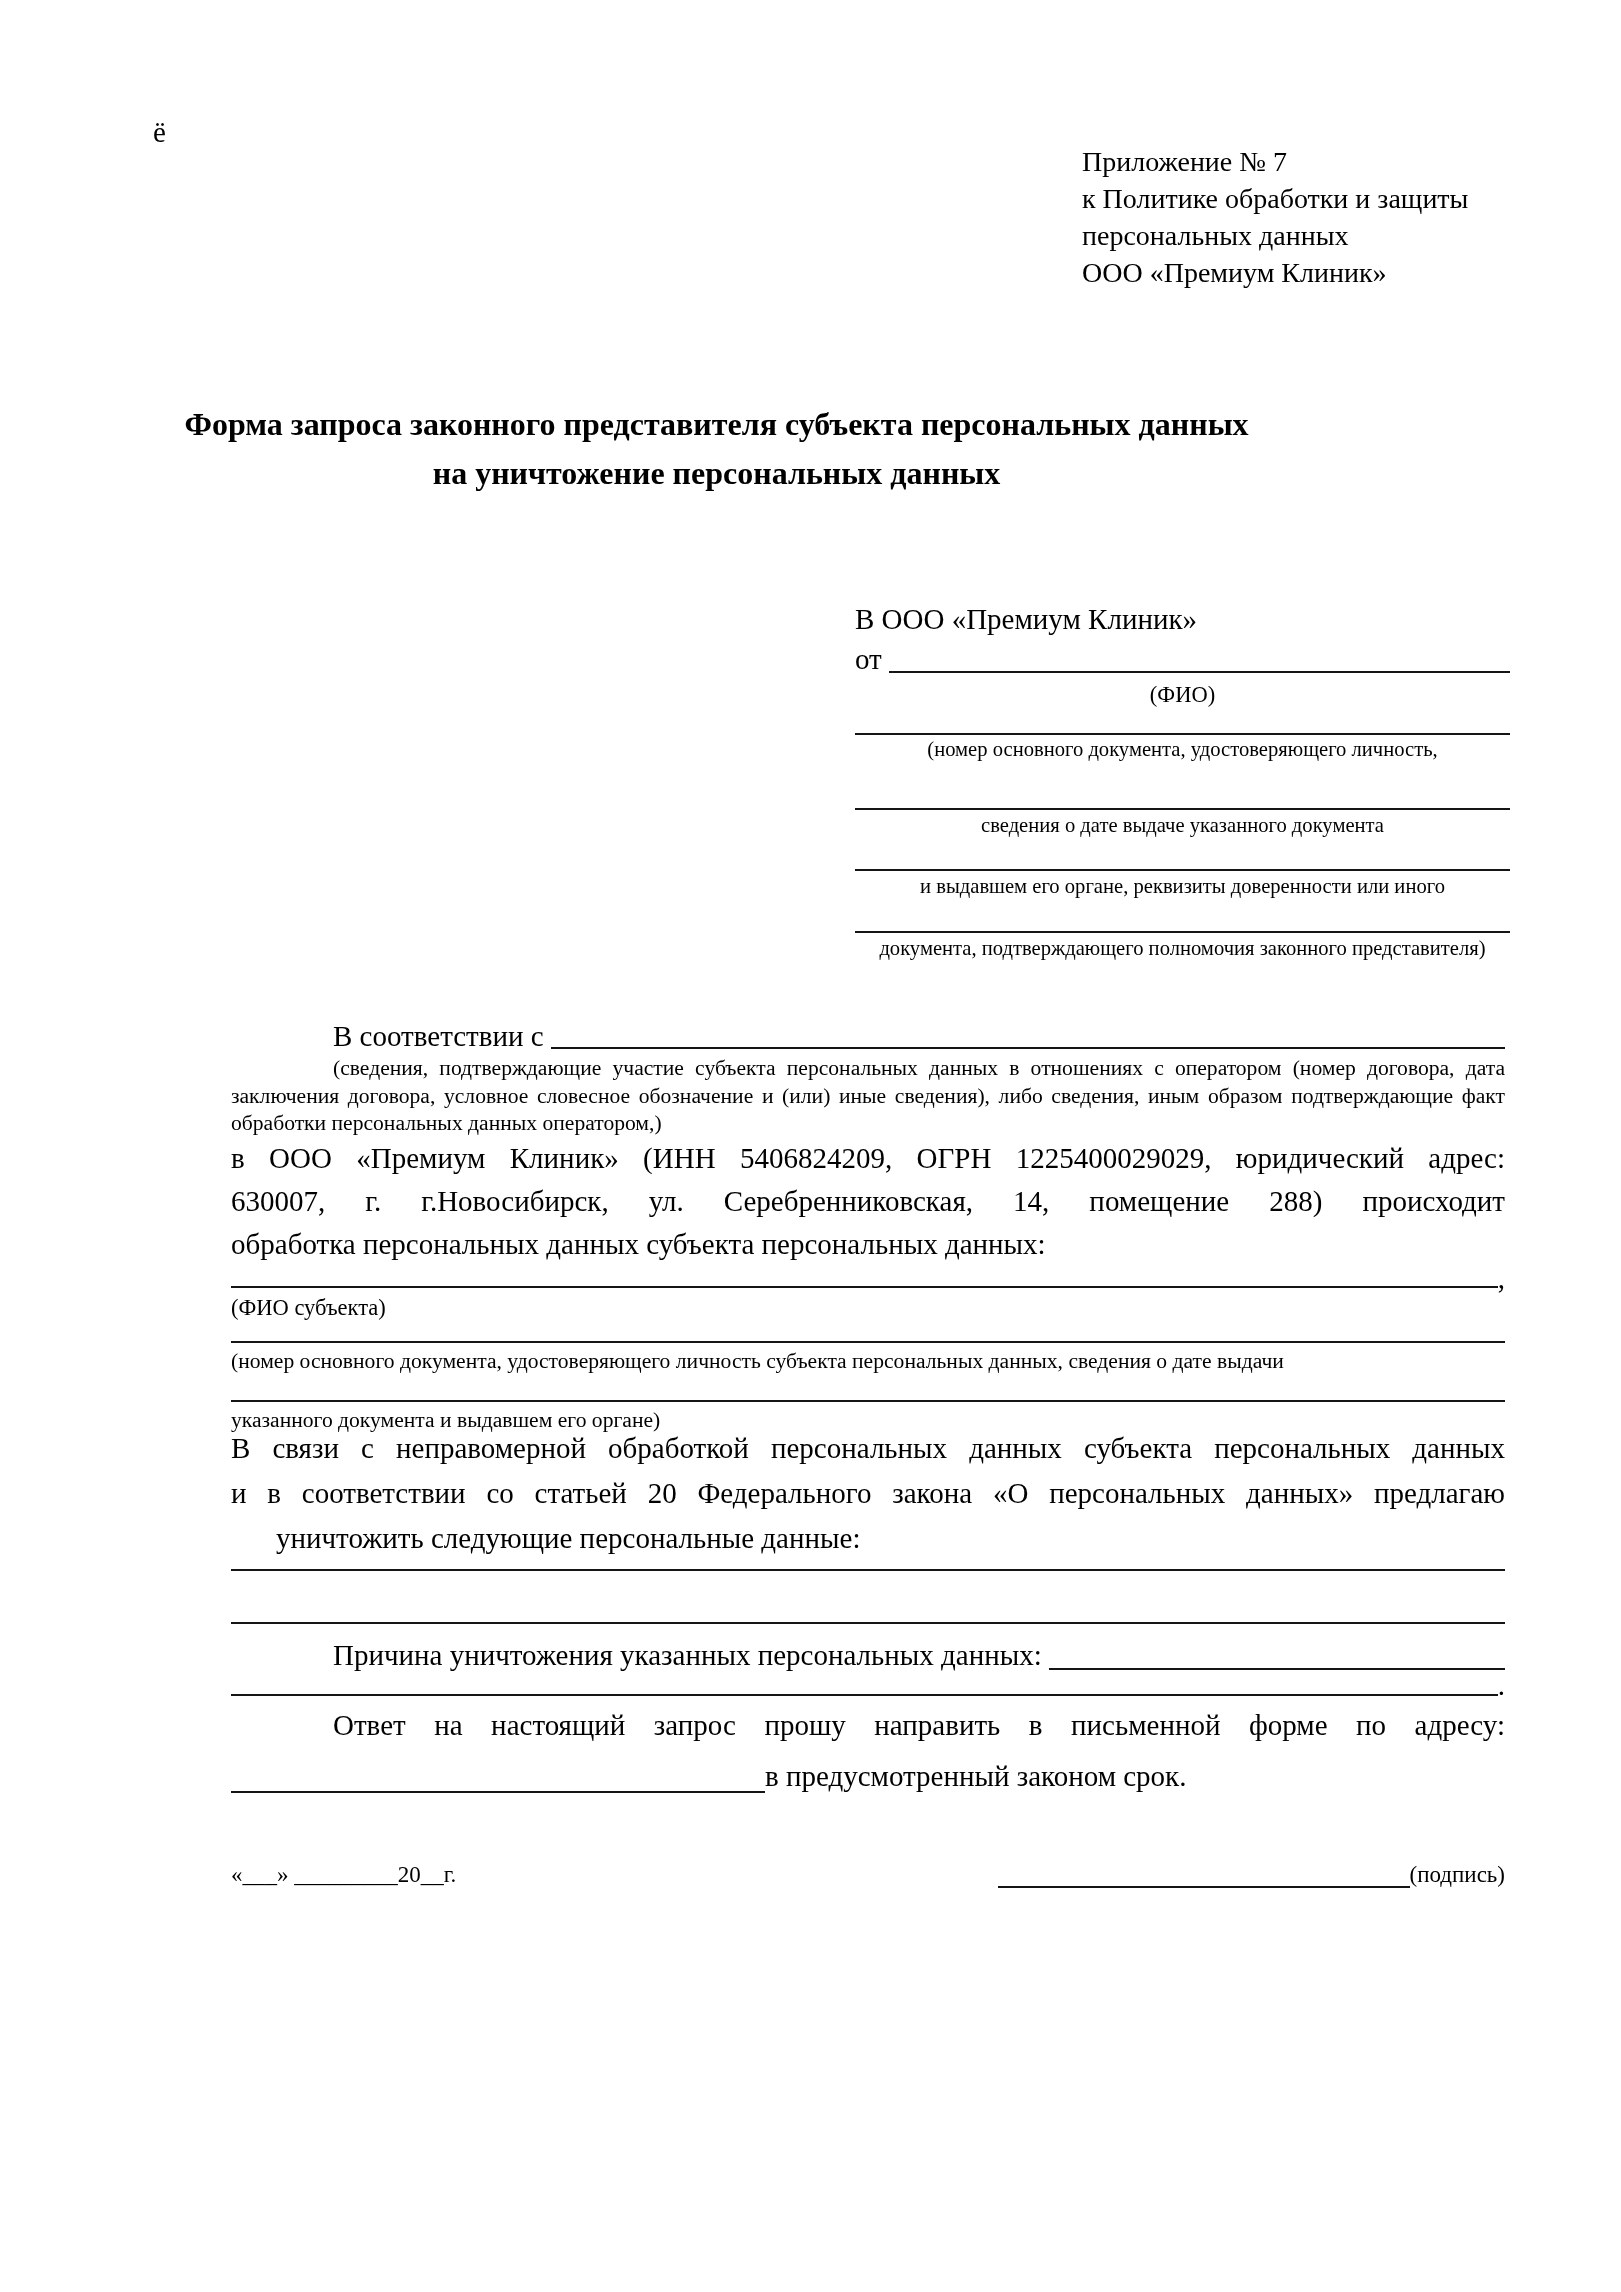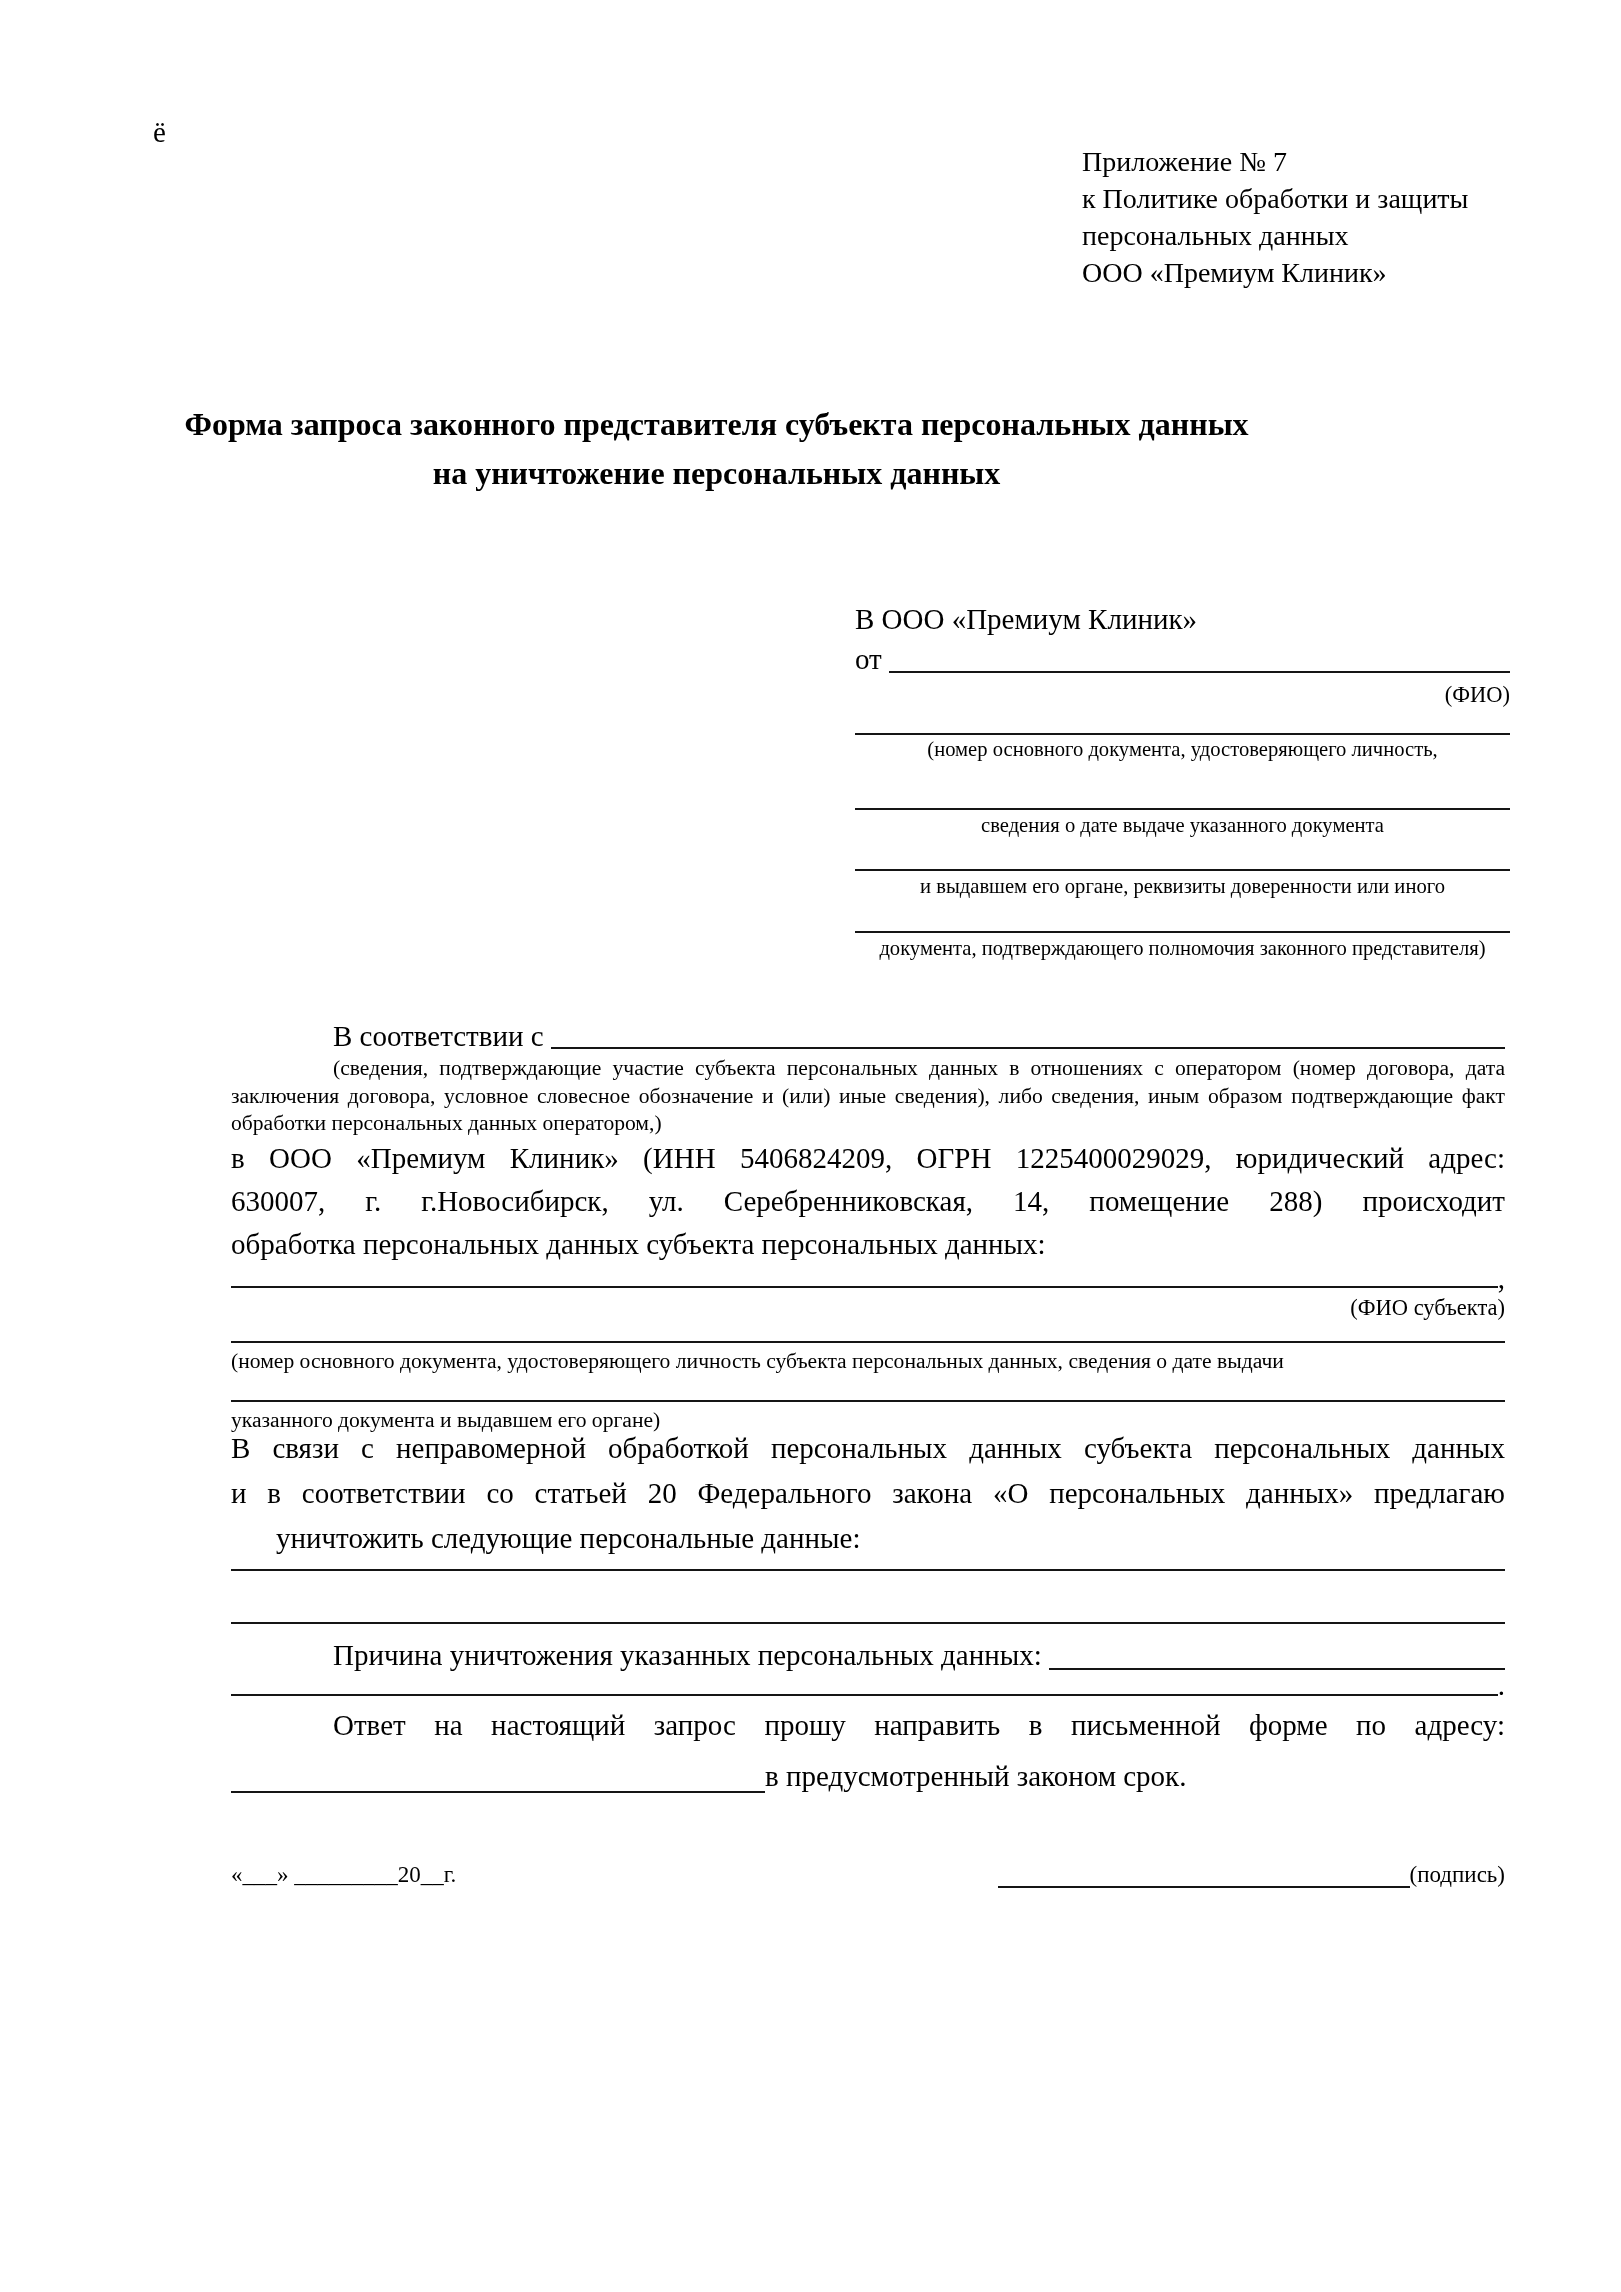--- a/index.html
+++ b/index.html
@@ -21,41 +21,41 @@
   .title{left:0;top:400px;width:1433px;text-align:center;font-weight:bold;font-size:32px;line-height:49px;}
   .title div{white-space:nowrap;}
   
   .addr{left:855px;top:600px;width:655px;font-size:29px;}
   .addr .to{line-height:39px;white-space:nowrap;}
   .row{display:flex;}
   .fill{flex:1 1 auto;border-bottom:2.9px solid #151515;margin-bottom:4.9px;align-self:flex-end;}
   .from-row{line-height:37px;margin-top:2px;}
   .from-row .lbl{white-space:pre;}
   .cap{font-size:20.6px;line-height:25.5px;text-align:center;white-space:nowrap;}
-  .cap-fio{font-size:22.5px;line-height:29px;text-align:right;margin-top:2px;}
+  .cap-fio{font-size:22.5px;line-height:29px;text-align:center;margin-top:2px;}
   .ul{height:0;border-bottom:2.9px solid #151515;}
   .g1{margin-top:23.5px;}
   .g2{margin-top:45px;}
   .g3{margin-top:31px;}
   .g4{margin-top:31px;}
   .gcap{margin-top:2.9px;}
   
   .main{left:231px;top:1019px;width:1274px;font-size:29px;}
   .acc-row{line-height:35px;}
   .acc-row .lead{white-space:pre;padding-left:102px;}
   .note{font-size:21.6px;line-height:25.5px;text-align:justify;text-align-last:justify;margin-top:2px;font-family:Liberation Serif, serif;}
   .note.first{padding-left:102px;}
   .note.last{text-align:left;text-align-last:left;}
   .pline{line-height:43px;text-align:justify;text-align-last:justify;}
   .pline.last{text-align:left;text-align-last:left;}
   .comma-row{height:25.5px;margin-top:0;line-height:25.5px;}
   .comma-row .fill{margin-bottom:2.9px;}
   .comma-row .ch{align-self:flex-end;}
   .subcap{font-size:21.6px;line-height:25.5px;text-align:left;white-space:nowrap;margin-top:6px;}
-  .subfio{font-size:22.5px;line-height:27.4px;text-align:right;margin-top:2.9px;}
+  .subfio{font-size:22.5px;line-height:27.4px;text-align:left;margin-top:2.9px;}
   .s-ul1{margin-top:19.6px;}
   .s-ul2{margin-top:25.5px;}
   
   .lower{left:231px;top:1426px;width:1274px;font-size:29px;}
   .uline2{line-height:45px;text-align:justify;text-align-last:justify;}
   .uline2.last{text-align:right;text-align-last:left;margin-left:45px;}
   .blank1{margin-top:7.8px;}
   .blank2{margin-top:51px;}
   .reason-row{margin-top:11.8px;line-height:39px;}
   .reason-row .lead{white-space:pre;padding-left:102px;}

